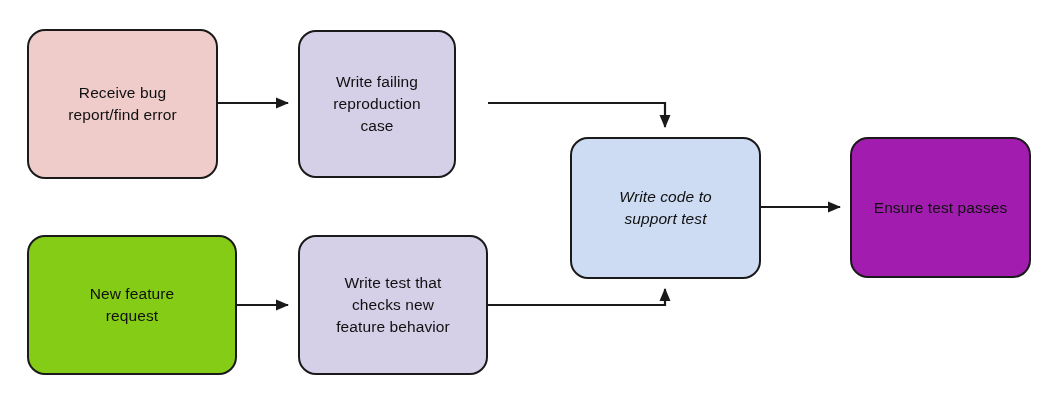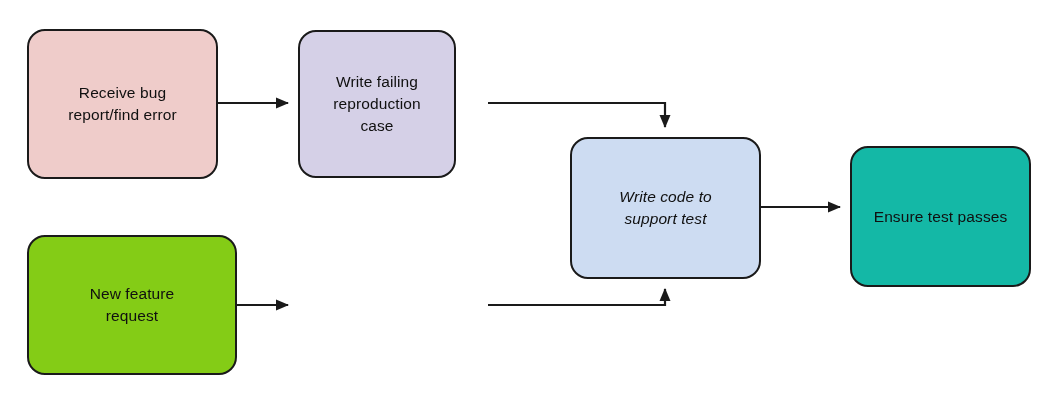--- a/index.html
+++ b/index.html
@@ -77,21 +77,26 @@
 report/find error</span>
   </div>
   <div class="node" style="left: 298px; top: 30px; width: 158px; height: 148px; background: rgb(213, 208, 231); border-color: rgb(26, 26, 26); color: rgb(16, 16, 16);">
     <span class="node-label">Write failing
 reproduction case</span>
   </div>
   <div class="node" style="left: 27px; top: 235px; width: 210px; height: 140px; background: #84cc16; border-color: rgb(26, 26, 26); color: rgb(16, 16, 16);">
     <span class="node-label">New feature
 request</span>
   </div>
+  <div class="node" style="left: 298px; top: 235px; width: 190px; height: 140px; background: rgb(213, 208, 231); border-color: rgb(26, 26, 26); color: rgb(16, 16, 16);">
+    <span class="node-label">Write test that
+checks new
+feature behavior</span>
+  </div>
   <div class="node" style="left: 570px; top: 137px; width: 191px; height: 142px; background: rgb(205, 220, 242); border-color: rgb(26, 26, 26); color: rgb(16, 16, 16); font-style: italic;">
     <span class="node-label">Write code to
 support test</span>
   </div>
-  <div class="node" style="left: 850px; top: 137px; width: 181px; height: 141px; background: #14b8a6; border-color: rgb(26, 26, 26); color: rgb(16, 16, 16); margin-top: 9px;">
+  <div class="node" style="left: 850px; top: 137px; width: 181px; height: 141px; background: #a21caf; border-color: rgb(26, 26, 26); color: rgb(16, 16, 16);">
     <span class="node-label">Ensure test passes</span>
   </div>
 
 </div>
 
 </body></html>

